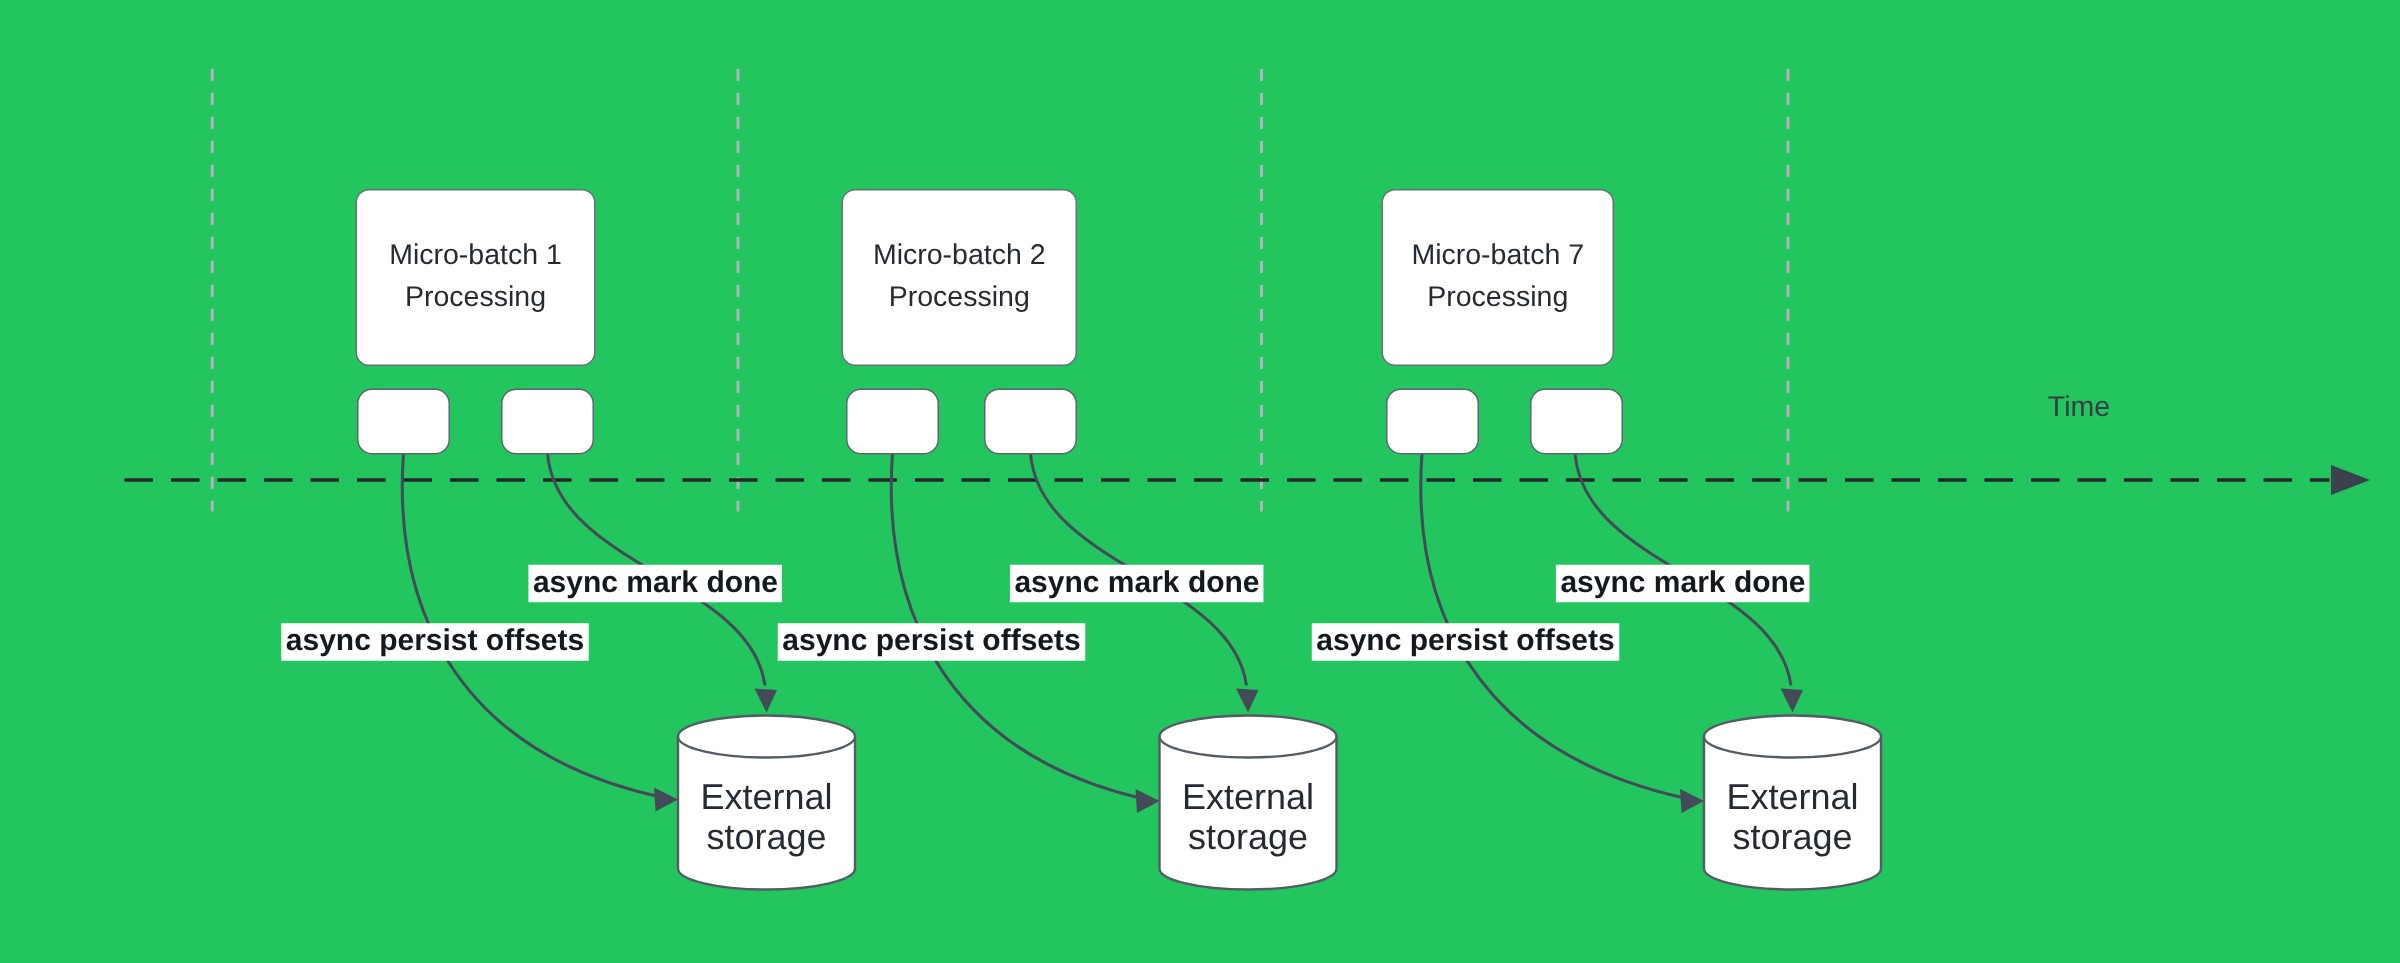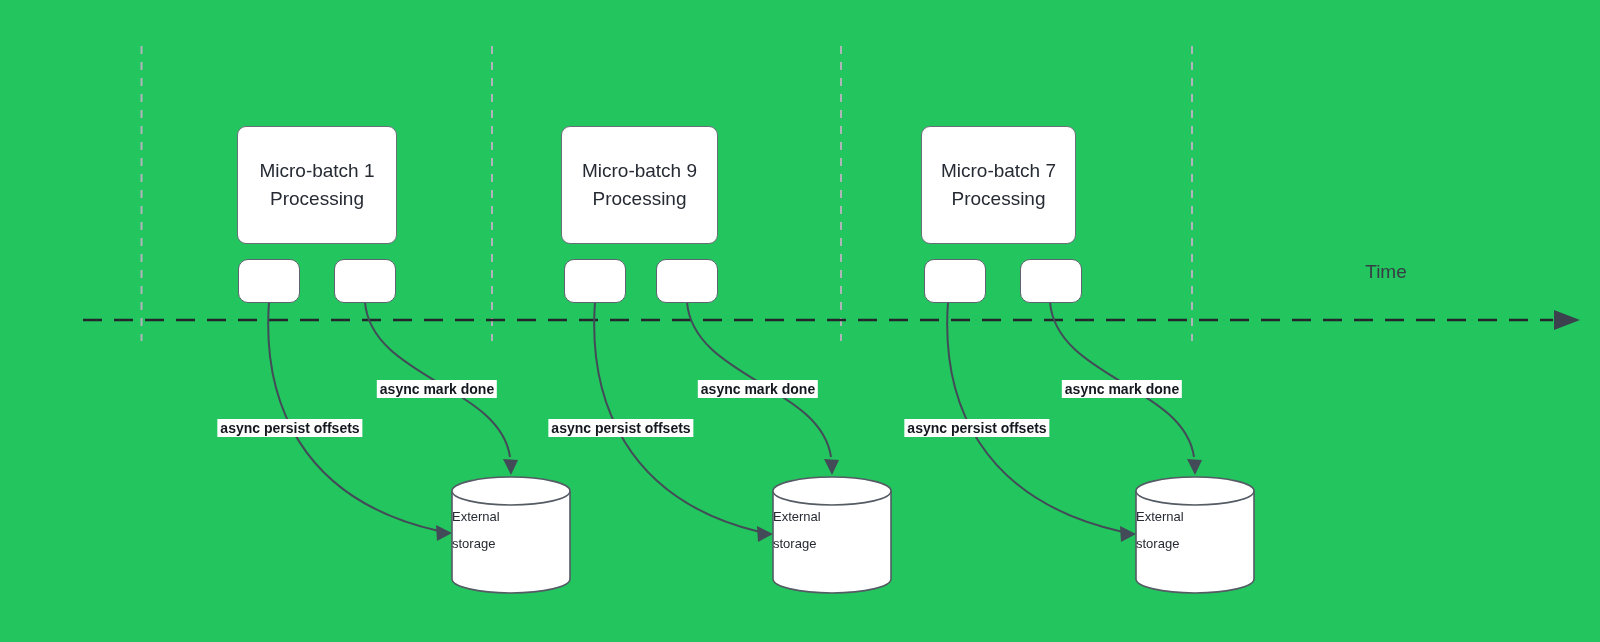--- a/index.html
+++ b/index.html
@@ -17,28 +17,28 @@
   .b1{left:561px;width:155px}
   .b2{left:921px;width:153px}
 
   .small-box{position:absolute;top:259px;width:62px;height:44px;background:#fff;
              border:1.5px solid #5d646f;border-radius:10px;box-sizing:border-box;}
   .sb0{left:238px}.sb1{left:334px}
   .sb2{left:564px}.sb3{left:656px}
   .sb4{left:924px}.sb5{left:1020px}
 
   .async-label{position:absolute;transform:translate(-50%,-50%);
-               font-weight:bold;font-size:14px;color:#14181f;background:#fff;
+               font-weight:bold;font-size:20px;color:#14181f;background:#fff;
                padding:1px 3px;white-space:nowrap;}
   .pl0{left:290px;top:428px}.ml0{left:437px;top:389px}
   .pl1{left:621px;top:428px}.ml1{left:758px;top:389px}
   .pl2{left:977px;top:428px}.ml2{left:1122px;top:389px}
 
-  .cyl-label{position:absolute;top:503px;width:118px;
-             font-size:13px;line-height:27px;color:#262b33;}
+  .cyl-label{position:absolute;top:518px;width:118px;text-align:center;
+             font-size:24px;line-height:27px;color:#262b33;}
   .cl0{left:452px}.cl1{left:773px}.cl2{left:1136px}
 
   .time-label{position:absolute;left:1386px;top:272px;transform:translate(-50%,-50%);
               font-size:19px;color:#383d45;text-align:right;}
 </style>
 </head>
 <body>
 
 <div class="canvas">
 
@@ -90,21 +90,21 @@
     <div class="small-box sb0"></div>
     <div class="small-box sb1"></div>
     <div class="async-label pl0">async persist offsets</div>
     <div class="async-label ml0">async mark done</div>
     <div class="cyl-label cl0">
       <div>External</div>
       <div>storage</div>
     </div>
 
     <div class="mb-box b1">
-      <span>Micro-batch 9</span>
+      <span>Micro-batch 2</span>
       <span>Processing</span>
     </div>
     <div class="small-box sb2"></div>
     <div class="small-box sb3"></div>
     <div class="async-label pl1">async persist offsets</div>
     <div class="async-label ml1">async mark done</div>
     <div class="cyl-label cl1">
       <div>External</div>
       <div>storage</div>
     </div>

